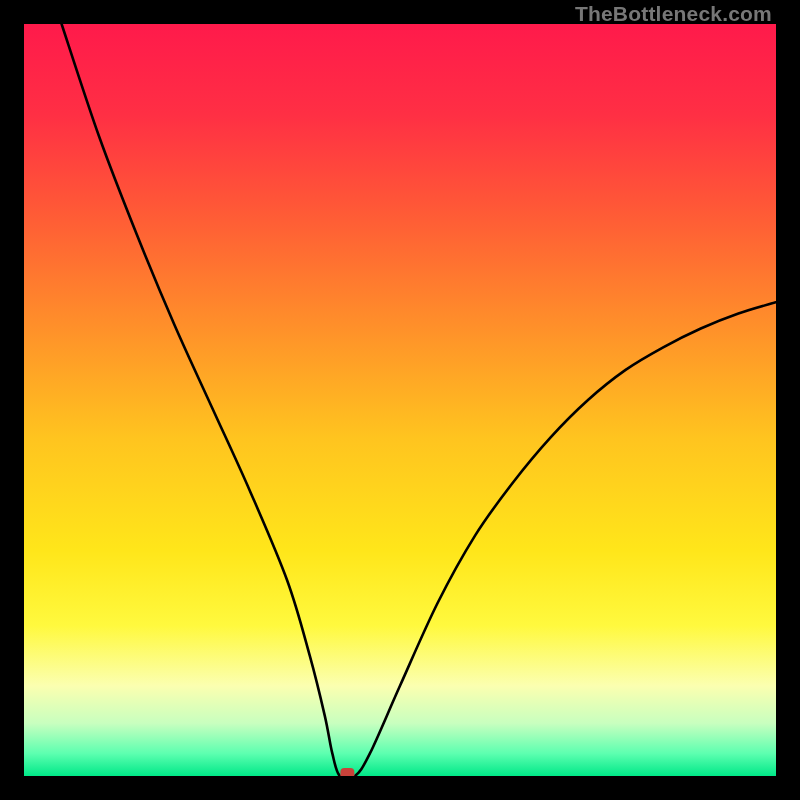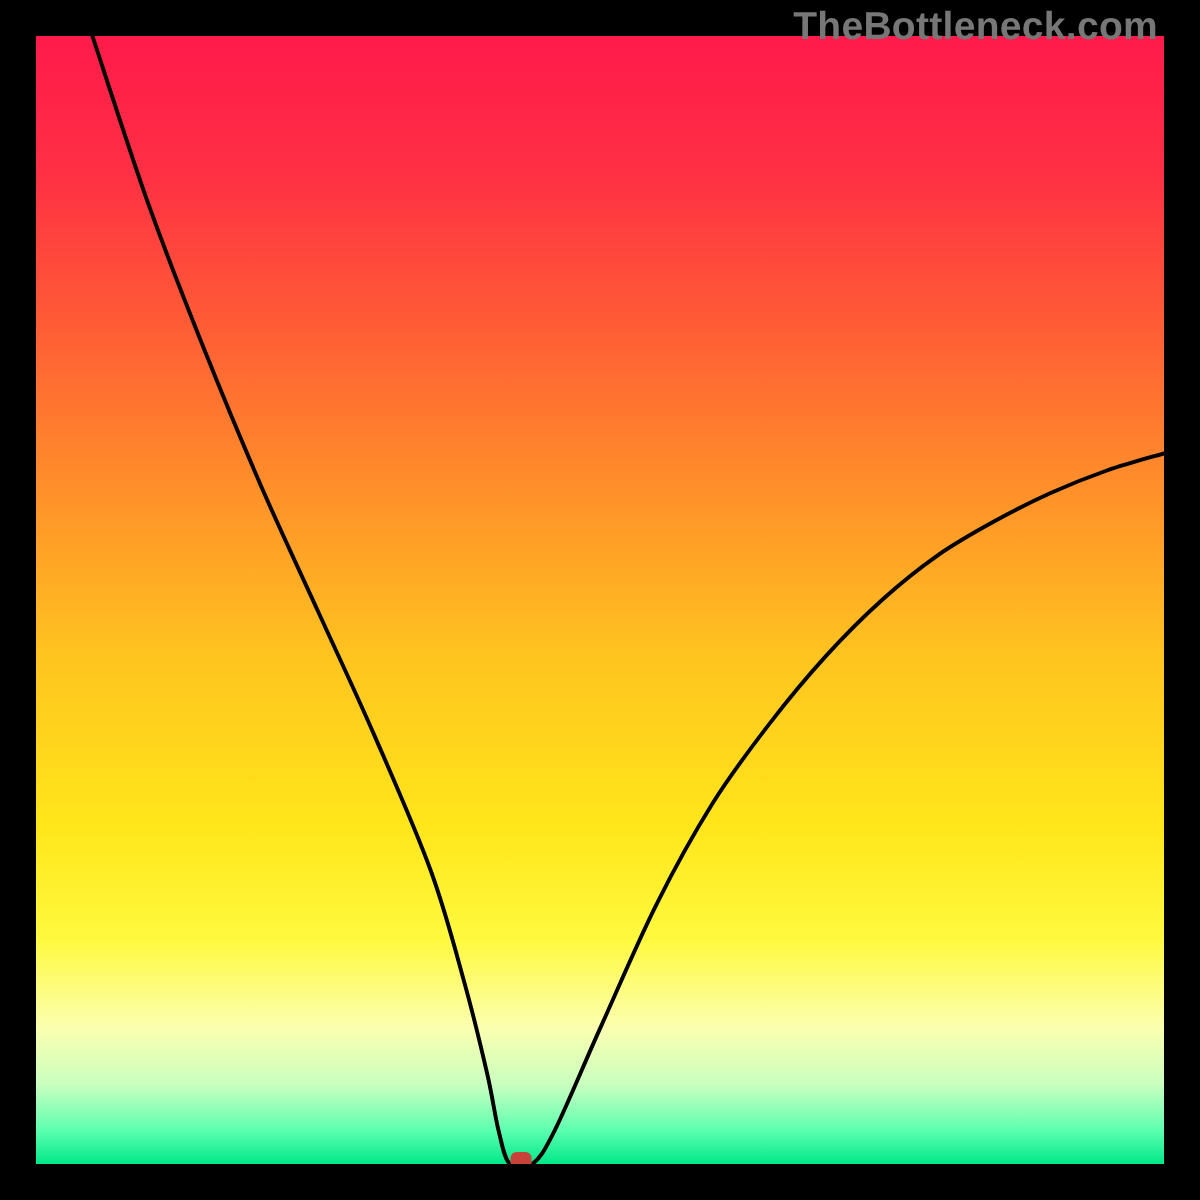--- a/index.html
+++ b/index.html
@@ -16,21 +16,21 @@
     top: 24px;
     width: 752px;
     height: 752px;
     background: #000;
   }
   .watermark {
     position: absolute;
     top: 2px;
     right: 28px;
     font-family: Arial, Helvetica, sans-serif;
-    font-size: 26px;
+    font-size: 21px;
     font-weight: 600;
     color: #777777;
     letter-spacing: 0.2px;
   }
   svg {
     display: block;
   }
 </style>
 </head>
 <body>

